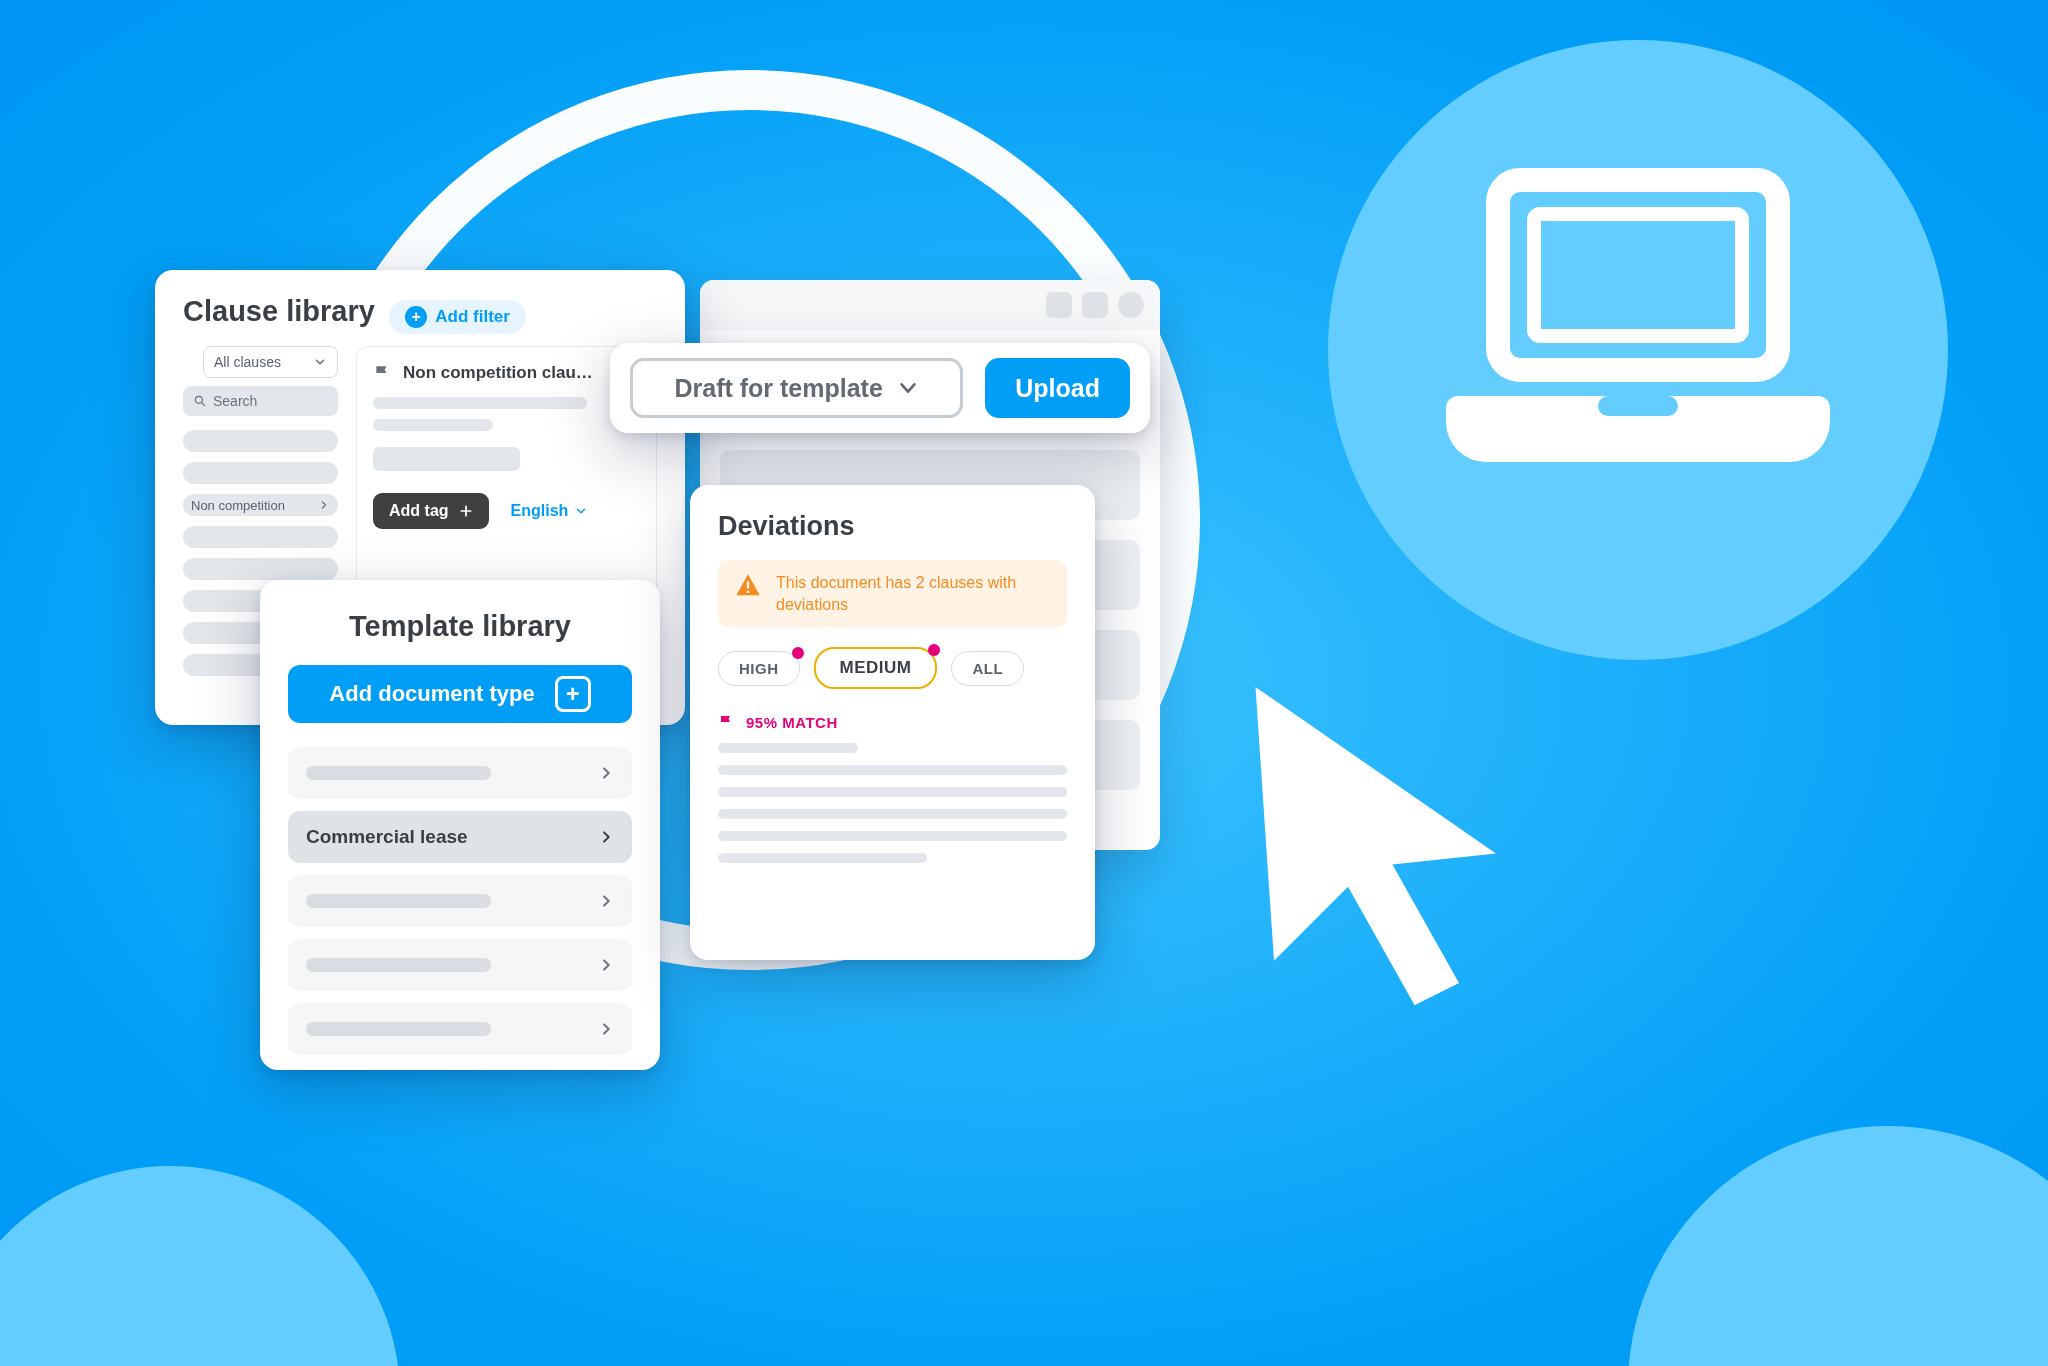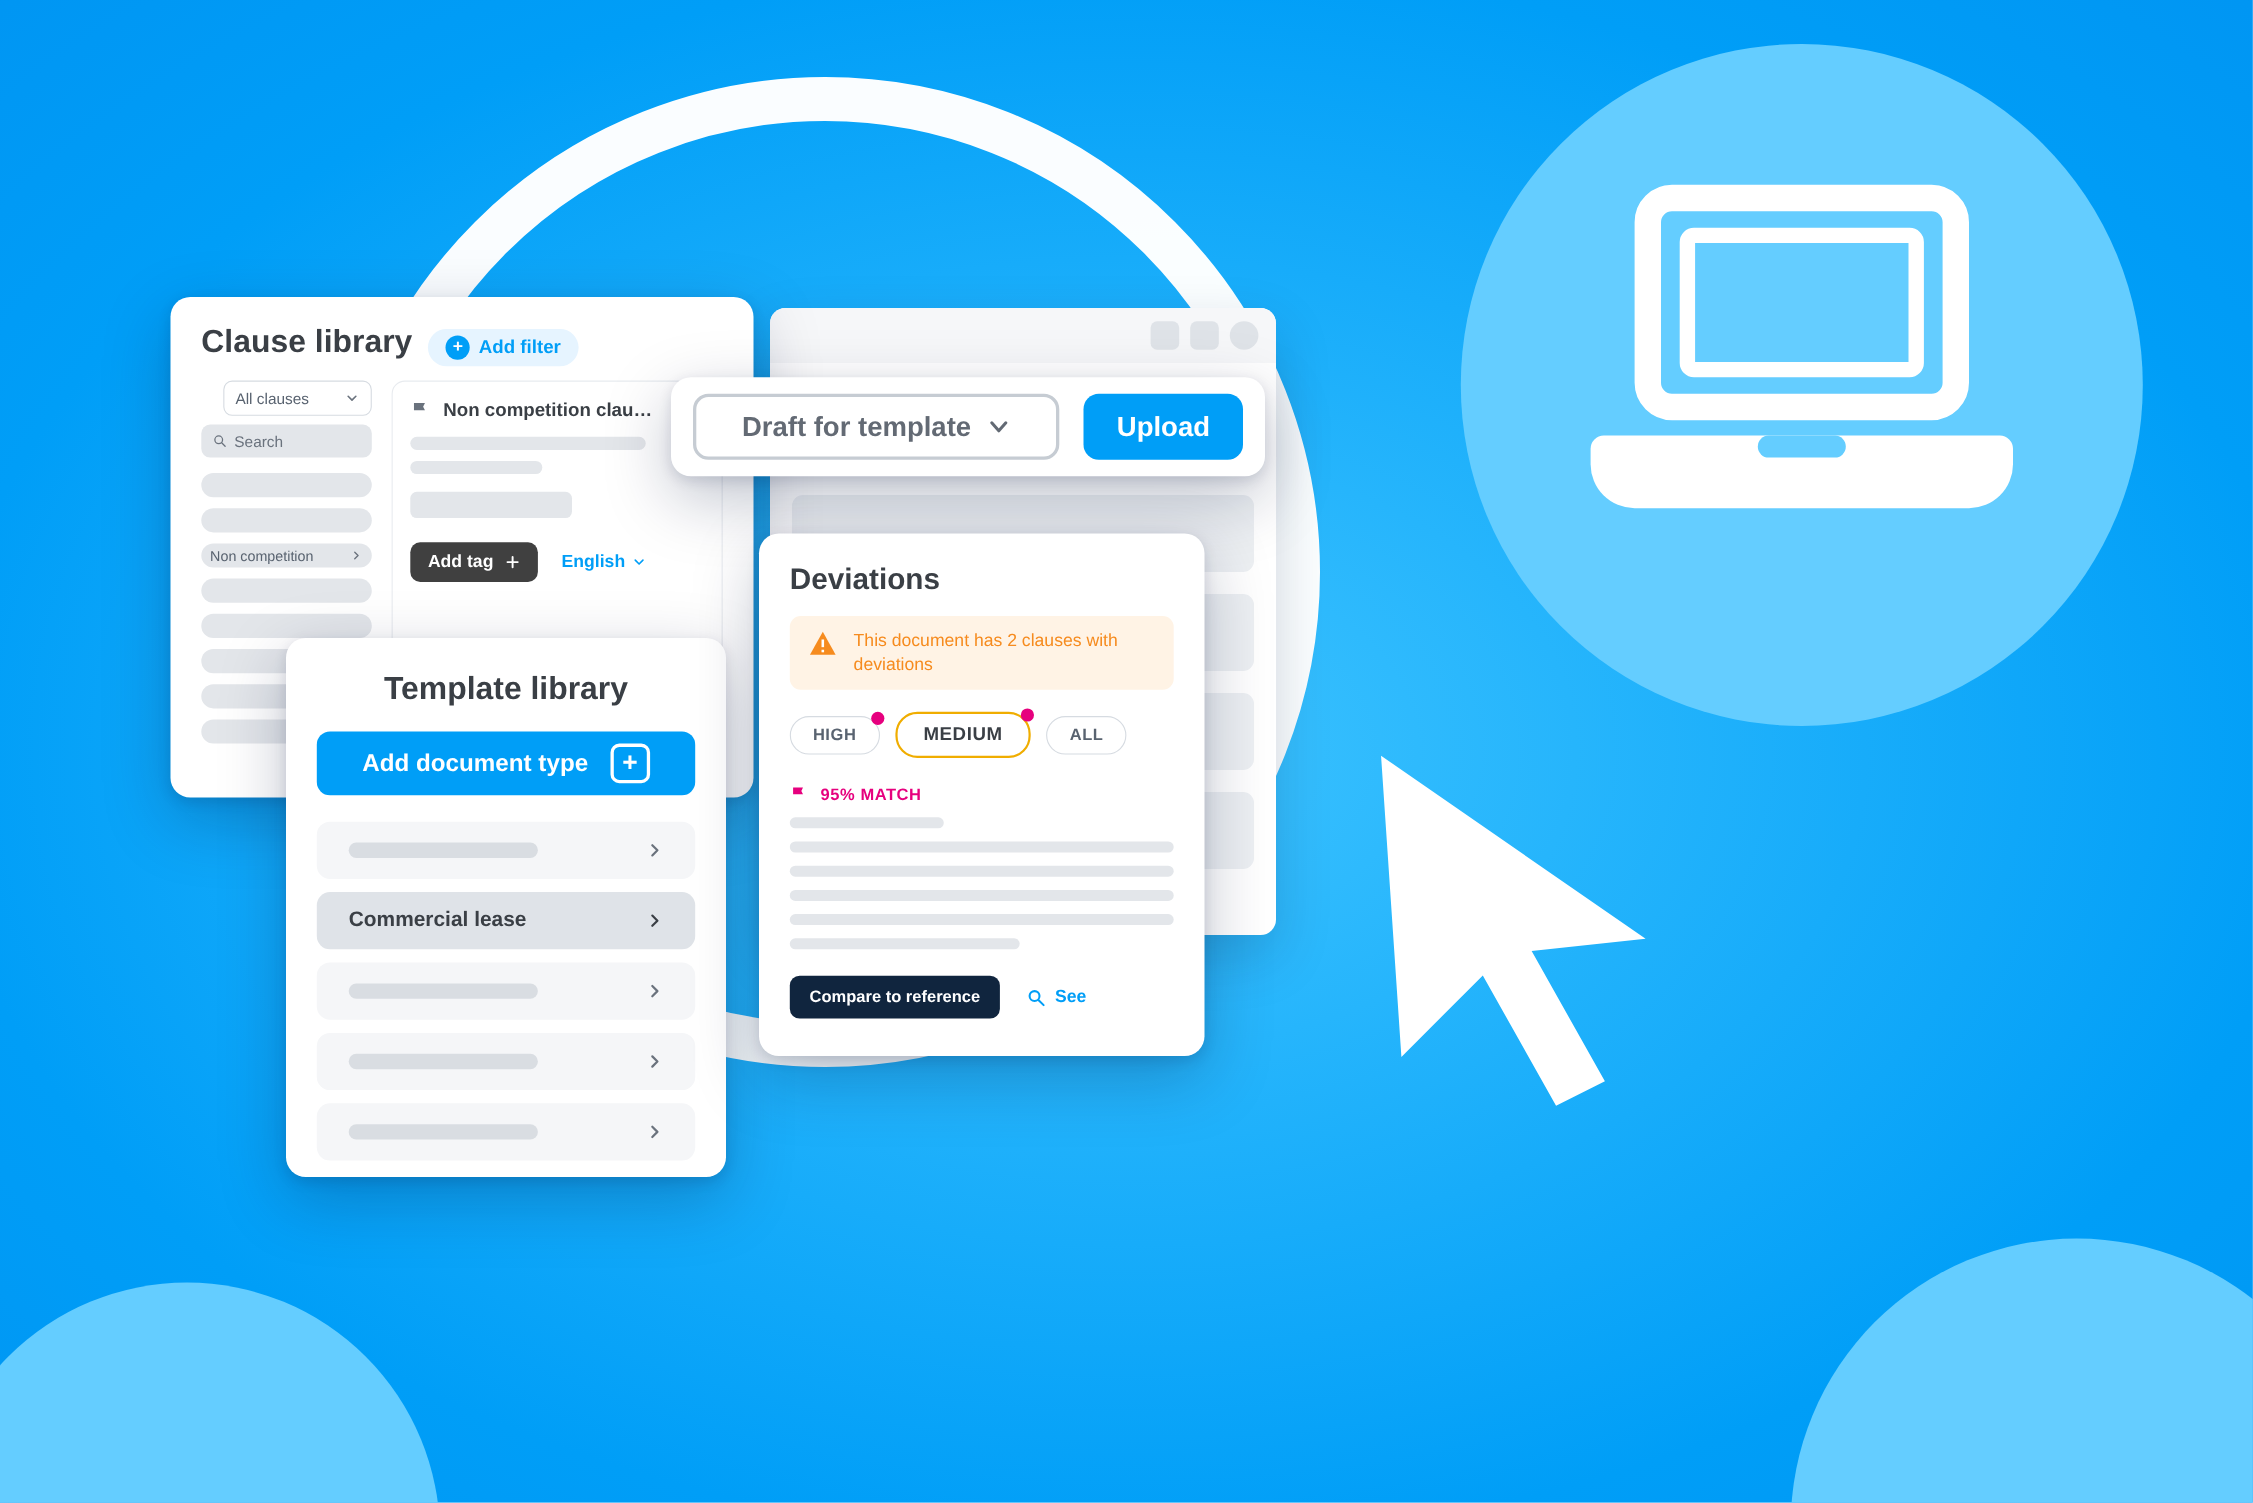--- a/index.html
+++ b/index.html
@@ -60,21 +60,21 @@
   
   #uploadstrip { top:343px; left:610px; width:540px; height:90px; z-index:8; border-radius:18px; display:flex; align-items:center; padding:0 20px; gap:22px;}
   .draftbtn { flex:1; border:3px solid #c6ccd3; border-radius:14px; height:60px; display:flex; align-items:center; justify-content:center; gap:14px; font-size:25px; font-weight:600; color:#636a74;}
   .uploadbtn { background:#009ef7; color:#fff; border-radius:14px; height:60px; padding:0 30px; display:flex; align-items:center; font-size:25px; font-weight:700;}
 
   
   #template { top:580px; left:260px; width:400px; height:490px; z-index:10; padding:30px 28px 20px 28px; text-align:center;}
   #template h2 { margin:0 0 22px 0; font-size:29px; font-weight:700; color:#3a3f45;}
   .adddoc { background:#009ef7; color:#fff; border-radius:12px; height:58px; display:flex; align-items:center; justify-content:center; gap:20px; font-size:22px; font-weight:700; margin-bottom:24px;}
   .adddoc .plusbox { width:36px; height:36px; border:3px solid #fff; border-radius:8px; display:flex; align-items:center; justify-content:center; font-size:24px; font-weight:700; line-height:1;}
-  .trow { height:52px; background:#f5f6f8; border-radius:12px; display:flex; align-items:center; justify-content:space-between; padding:0 29px; margin-bottom:12px;}
+  .trow { height:52px; background:#f5f6f8; border-radius:12px; display:flex; align-items:center; justify-content:space-between; padding:0 18px; margin-bottom:12px;}
   .trow .ph { height:14px; background:#d9dde2; border-radius:7px; width:60%;}
   .trow.selected { background:#dfe3e8; }
   .trow.selected .lbl { font-weight:700; color:#3a3f45; font-size:19px;}
 
   
   #dev { top:485px; left:690px; width:405px; height:475px; z-index:12; padding:26px 28px;}
   #dev h2 { margin:0 0 18px 0; font-size:27px; font-weight:700; color:#3a3f45;}
   .alertbox { background:#fff3e5; border-radius:10px; padding:12px 16px; display:flex; gap:14px; align-items:flex-start;}
   .alertbox svg{flex:none;}
   .alertbox .msg { color:#f68b1e; font-size:16px; line-height:1.35;}
@@ -282,31 +282,19 @@
         <path d="M4 3v18M4 4h12l-2 4 2 4H4" fill="#e6007e"></path>
       </svg>
     <span>95% MATCH</span>
   </div>
   <div class="txtph" style="width:40%;"></div>
   <div class="txtph" style="width:100%;"></div>
   <div class="txtph" style="width:100%;"></div>
   <div class="txtph" style="width:100%;"></div>
   <div class="txtph" style="width:100%;"></div>
   <div class="txtph" style="width:60%;"></div>
-  <div class="dev-actions">
-    <div class="compare">
-      <span>Compare to reference</span>
-    </div>
-    <div class="see">
-      <svg width="18" height="18" viewBox="0 0 24 24">
-          <circle cx="10" cy="10" r="6" fill="none" stroke="#009ef7" stroke-width="2.5"></circle>
-          <line x1="15" y1="15" x2="21" y2="21" stroke="#009ef7" stroke-width="2.5" stroke-linecap="round"></line>
-        </svg>
-      <span>See</span>
-    </div>
-  </div>
 </div>
 
 <div class="cursor">
   <svg width="370" height="370" viewBox="0 0 100 100">
     <path d="M15 10 L80 55 L52 58 L70 90 L58 96 L40 64 L20 84 Z" fill="#fff"></path>
   </svg>
 </div>
 
 </body></html>

